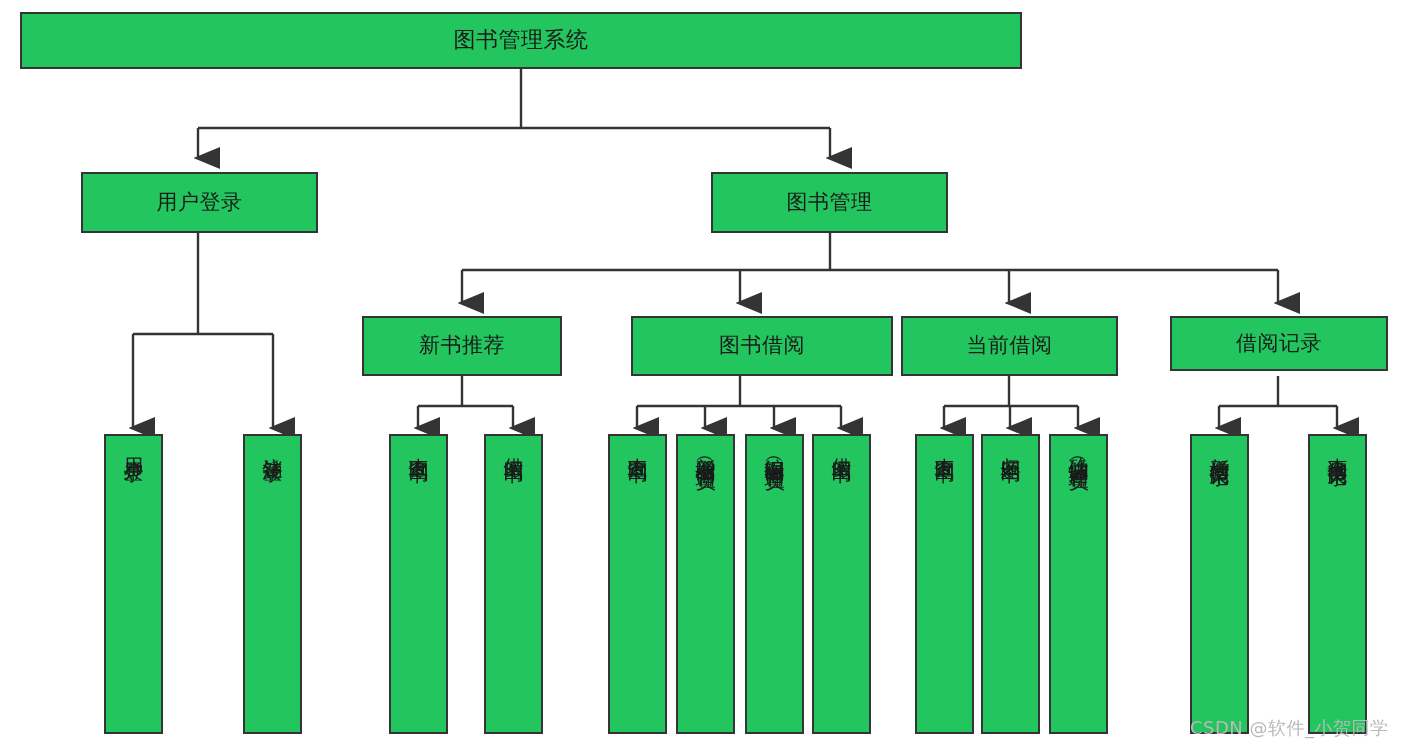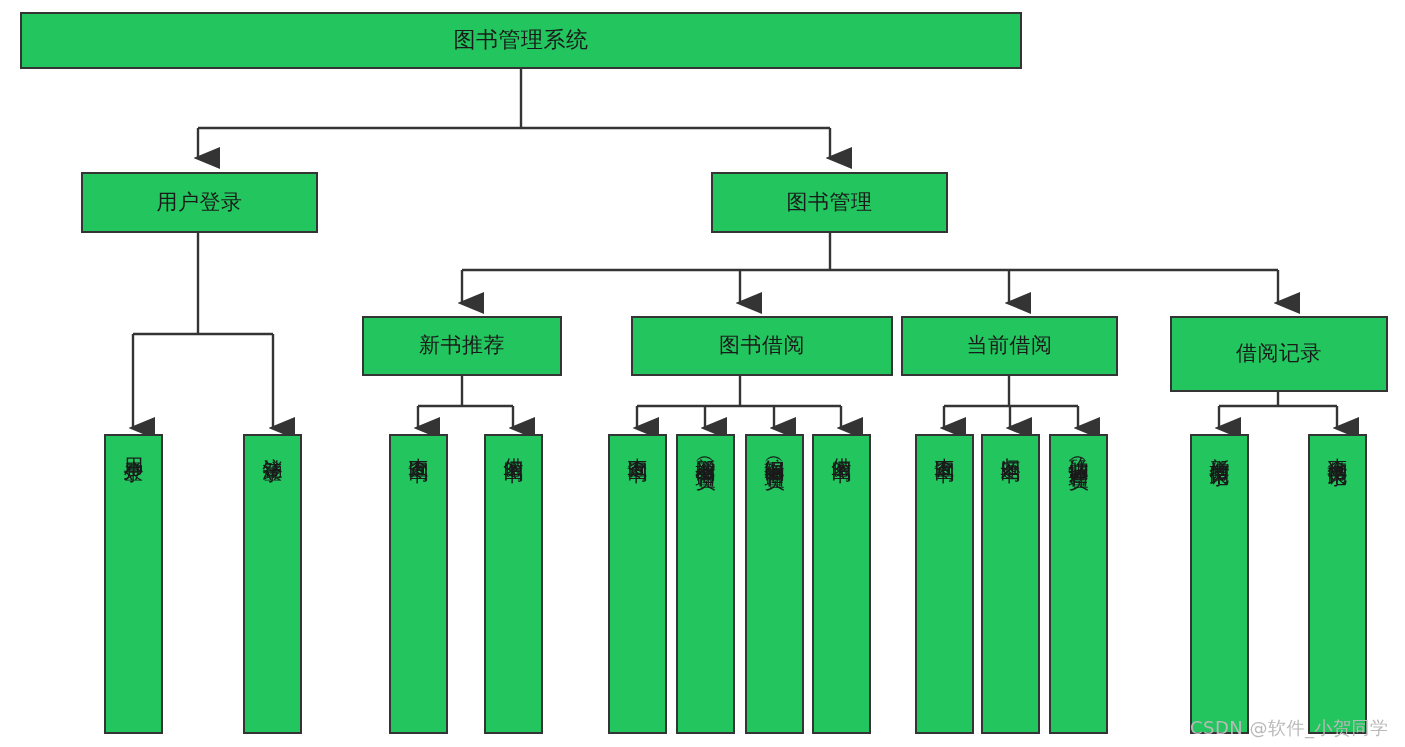--- a/index.html
+++ b/index.html
@@ -145,21 +145,21 @@
   </div>
 
   <div class="node horiz" style="left:631px; top:316px; width:262px; height:60px;">
     <span class="label">图书借阅</span>
   </div>
 
   <div class="node horiz" style="left:901px; top:316px; width:217px; height:60px;justify-content:center;">
     <span class="label">当前借阅</span>
   </div>
 
-  <div class="node horiz" style="left:1170px; top:316px; width:218px; height:76px;">
+  <div class="node horiz" style="left:1170px; top:316px; width:218px; height:55px;">
     <span class="label">借阅记录</span>
   </div>
 
   <div class="node vert" style="left:104px; top:434px; width:59px; height:300px;">
     <span class="label">用户登录</span>
   </div>
 
   <div class="node vert" style="left:243px; top:434px; width:59px; height:300px;">
     <span class="label">注销登录</span>
   </div>

